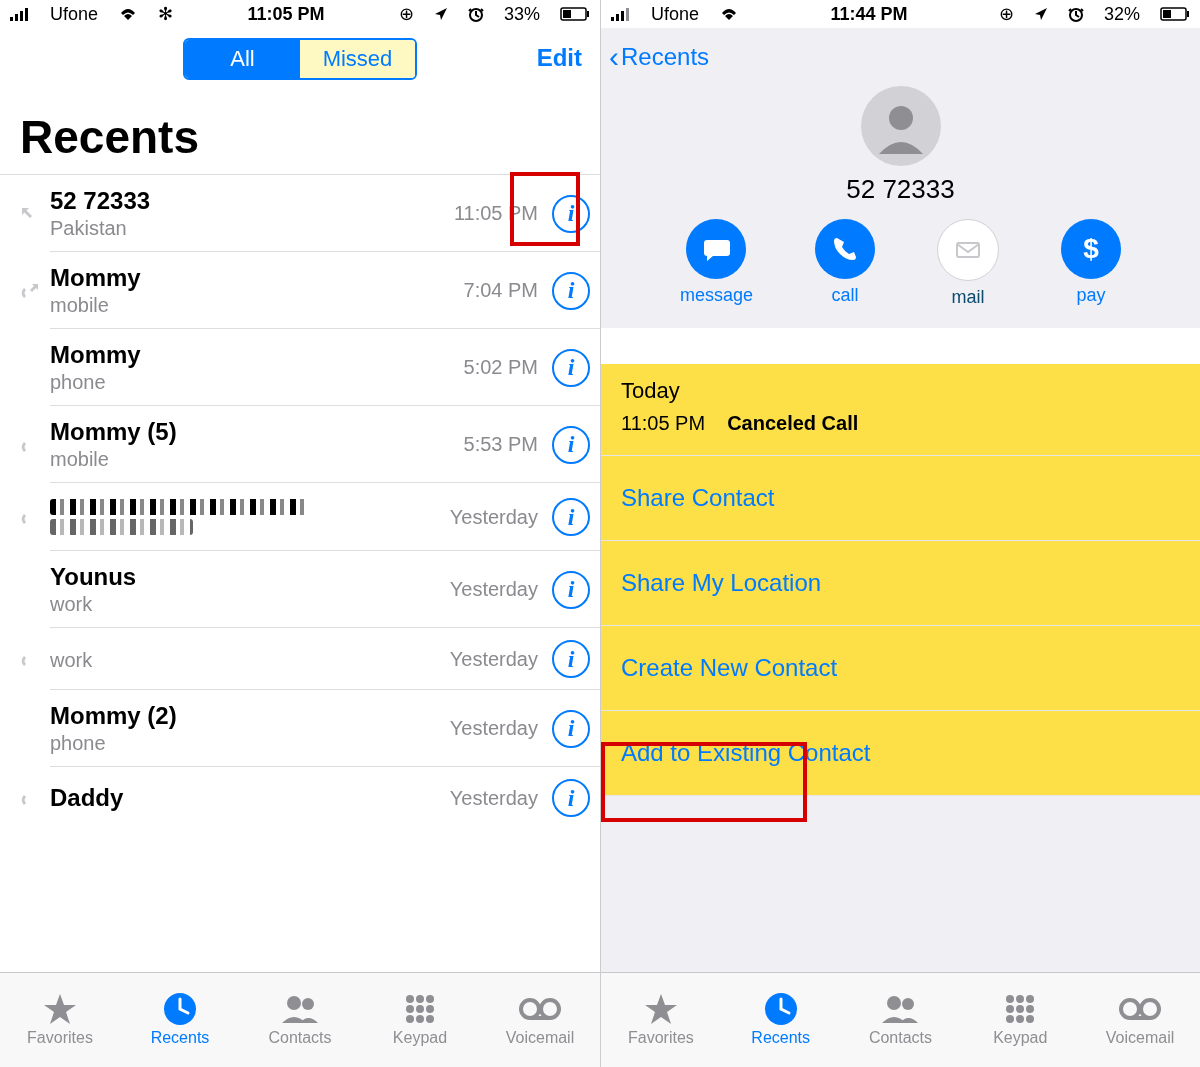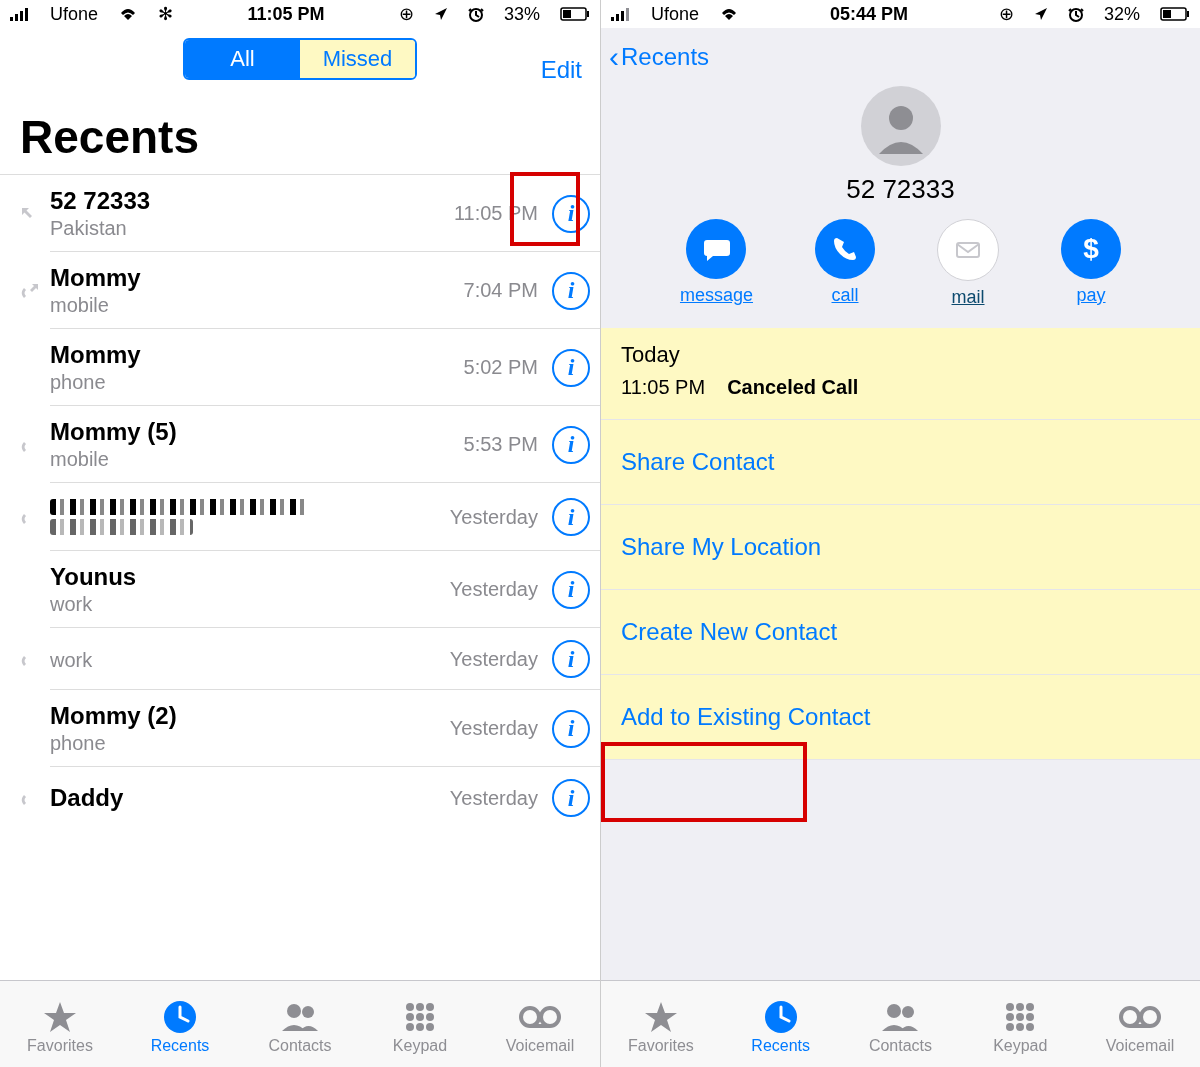--- a/index.html
+++ b/index.html
@@ -6,21 +6,21 @@
   .stage { width:1200px; height:1067px; display:flex; }
   .phone { width:600px; height:100%; display:flex; flex-direction:column; position:relative; box-sizing:border-box; }
   .phone.right { border-left:1px solid #ccc; }
   .status-bar { height:28px; display:flex; align-items:center; justify-content:space-between; padding:0 10px; font-size:18px; color:#000; }
   .sb-left, .sb-right { display:flex; align-items:center; gap:20px; }
   .status-bar span.icon { display:inline-block; }
   .nav-area { position:relative; height:62px; }
   .segmented { display:flex; border:2px solid #007aff; border-radius:6px; overflow:hidden; width:230px; margin:10px auto 16px; }
   .segmented .seg { flex:1; text-align:center; font-size:22px; padding:6px 0; background:#fef9c3; color:#007aff; cursor:pointer; }
   .segmented .seg.active { background:#007aff; color:#fff; }
-  .edit-btn { position:absolute; right:18px; top:28px; font-size:24px; color:#007aff; cursor:pointer; }
+  .edit-btn { position:absolute; right:18px; top:16px; font-size:24px; color:#007aff; cursor:pointer;font-weight:bold; }
   .heading { font-size:46px; font-weight:700; padding:20px 20px 10px; color:#000; }
   .list { flex:1; overflow:hidden; }
   .row { display:flex; align-items:center; padding:12px 10px 12px 18px; position:relative; }
   .row .sep { position:absolute; left:50px; right:0; bottom:0; height:1px; background:#ddd; }
   .call-icon-slot { width:32px; display:flex; align-items:flex-start; padding-top:4px; }
   .row-body { flex:1; display:flex; flex-direction:column; }
   .row-name { font-size:24px; font-weight:600; color:#000; }
   .row-sub { font-size:20px; color:#8a8a8f; margin-top:2px; }
   .row-right { display:flex; align-items:center; gap:14px; }
   .row-time { font-size:20px; color:#8a8a8f; }
@@ -31,33 +31,33 @@
   .back-recents { position:absolute; left:8px; top:14px; display:flex; align-items:center; font-size:24px; color:#007aff; cursor:pointer; }
   .back-chevron { font-size:30px; margin-right:2px; line-height:1; }
   .right-header { background:#efeff4; padding:10px 0 20px; text-align:center; }
   .avatar { width:80px; height:80px; border-radius:50%; background:#d1d1d6; margin:0 auto 8px; display:flex; align-items:center; justify-content:center; }
   .contact-name { font-size:26px; color:#000; margin-bottom:14px; }
   .action-row { display:flex; justify-content:center; gap:62px; }
   .action { display:flex; flex-direction:column; align-items:center; gap:6px; }
   .action .circle { width:60px; height:60px; border-radius:50%; display:flex; align-items:center; justify-content:center; }
   .action .circle.blue { background:#007aff; color:#fff; }
   .action .circle.disabled { background:#fff; color:#c7c7cc; border:1px solid #d1d1d6; }
-  .action .alabel { font-size:18px;text-decoration:underline; }
+  .action .alabel { font-size:18px; }
   .action .alabel.blue { color:#007aff; }
   .action .alabel.disabled { color:#0c4a6e; }
-  .section { background:#fef9c3; }
+  .section { background:#fde047;margin-top:36px; }
   .section .sec-item { padding:28px 20px; font-size:24px; color:#007aff; border-bottom:1px solid #e5e5ea; cursor:pointer; }
   .section .sec-item.first { border-top:1px solid #e5e5ea; }
   .today-block { padding:14px 20px 4px; }
   .today-label { font-size:22px; color:#000; }
   .today-row { display:flex; gap:22px; font-size:20px; color:#000; padding:8px 0 16px; }
   .today-row .t-time { color:#000; }
   .today-row .t-status { font-weight:600; }
 
-  .tabbar { height:74px; border-top:1px solid #c7c7cc; background:#f8f8f8; display:flex; justify-content:space-around; align-items:flex-end; padding-bottom:12px; }
+  .tabbar { height:74px; border-top:1px solid #c7c7cc; background:#f8f8f8; display:flex; justify-content:space-around; align-items:flex-end; padding-bottom:20px; }
   .tab { display:flex; flex-direction:column; align-items:center; gap:2px; color:#8e8e93; cursor:pointer; width:100px; }
   .tab.active { color:#007aff; }
   .tab .ticon { height:36px; display:flex; align-items:center; justify-content:center; }
   .tab .tlabel { font-size:16px; }
 
   svg { display:block; }
   .redacted { width:260px; height:44px; display:flex; flex-direction:column; justify-content:center; gap:4px; }
   .redacted .rline { height:16px; background:repeating-linear-gradient(90deg,#000 0 6px,#fff 6px 10px,#888 10px 14px,#fff 14px 20px); border-radius:3px; }
   .redacted .rline.short { width:55%; opacity:.6; }
 
@@ -361,21 +361,21 @@
               <rect x="15" y="1" width="3" height="13" fill="#8e8e93"></rect>
             </svg>
         </span>
         <span>Ufone</span>
         <span class="icon">
           <svg width="20" height="14">
               <path d="M10 13 L6 9 Q10 5 14 9 Z M3 6 Q10 -2 17 6 L15 8 Q10 3 5 8 Z" fill="#000"></path>
             </svg>
         </span>
       </div>
-      <div style="font-weight:600;">05:44 PM</div>
+      <div style="font-weight:600;">11:44 PM</div>
       <div class="sb-right">
         <span class="icon">⊕</span>
         <span class="icon">
             <svg width="14" height="14">
               <path d="M1 7 L13 1 L7 13 L6 8 Z" fill="#000"></path>
             </svg>
           </span>
         <span class="icon">
             <svg width="16" height="16">
               <circle cx="8" cy="9" r="6" fill="none" stroke="#000" stroke-width="2"></circle>

